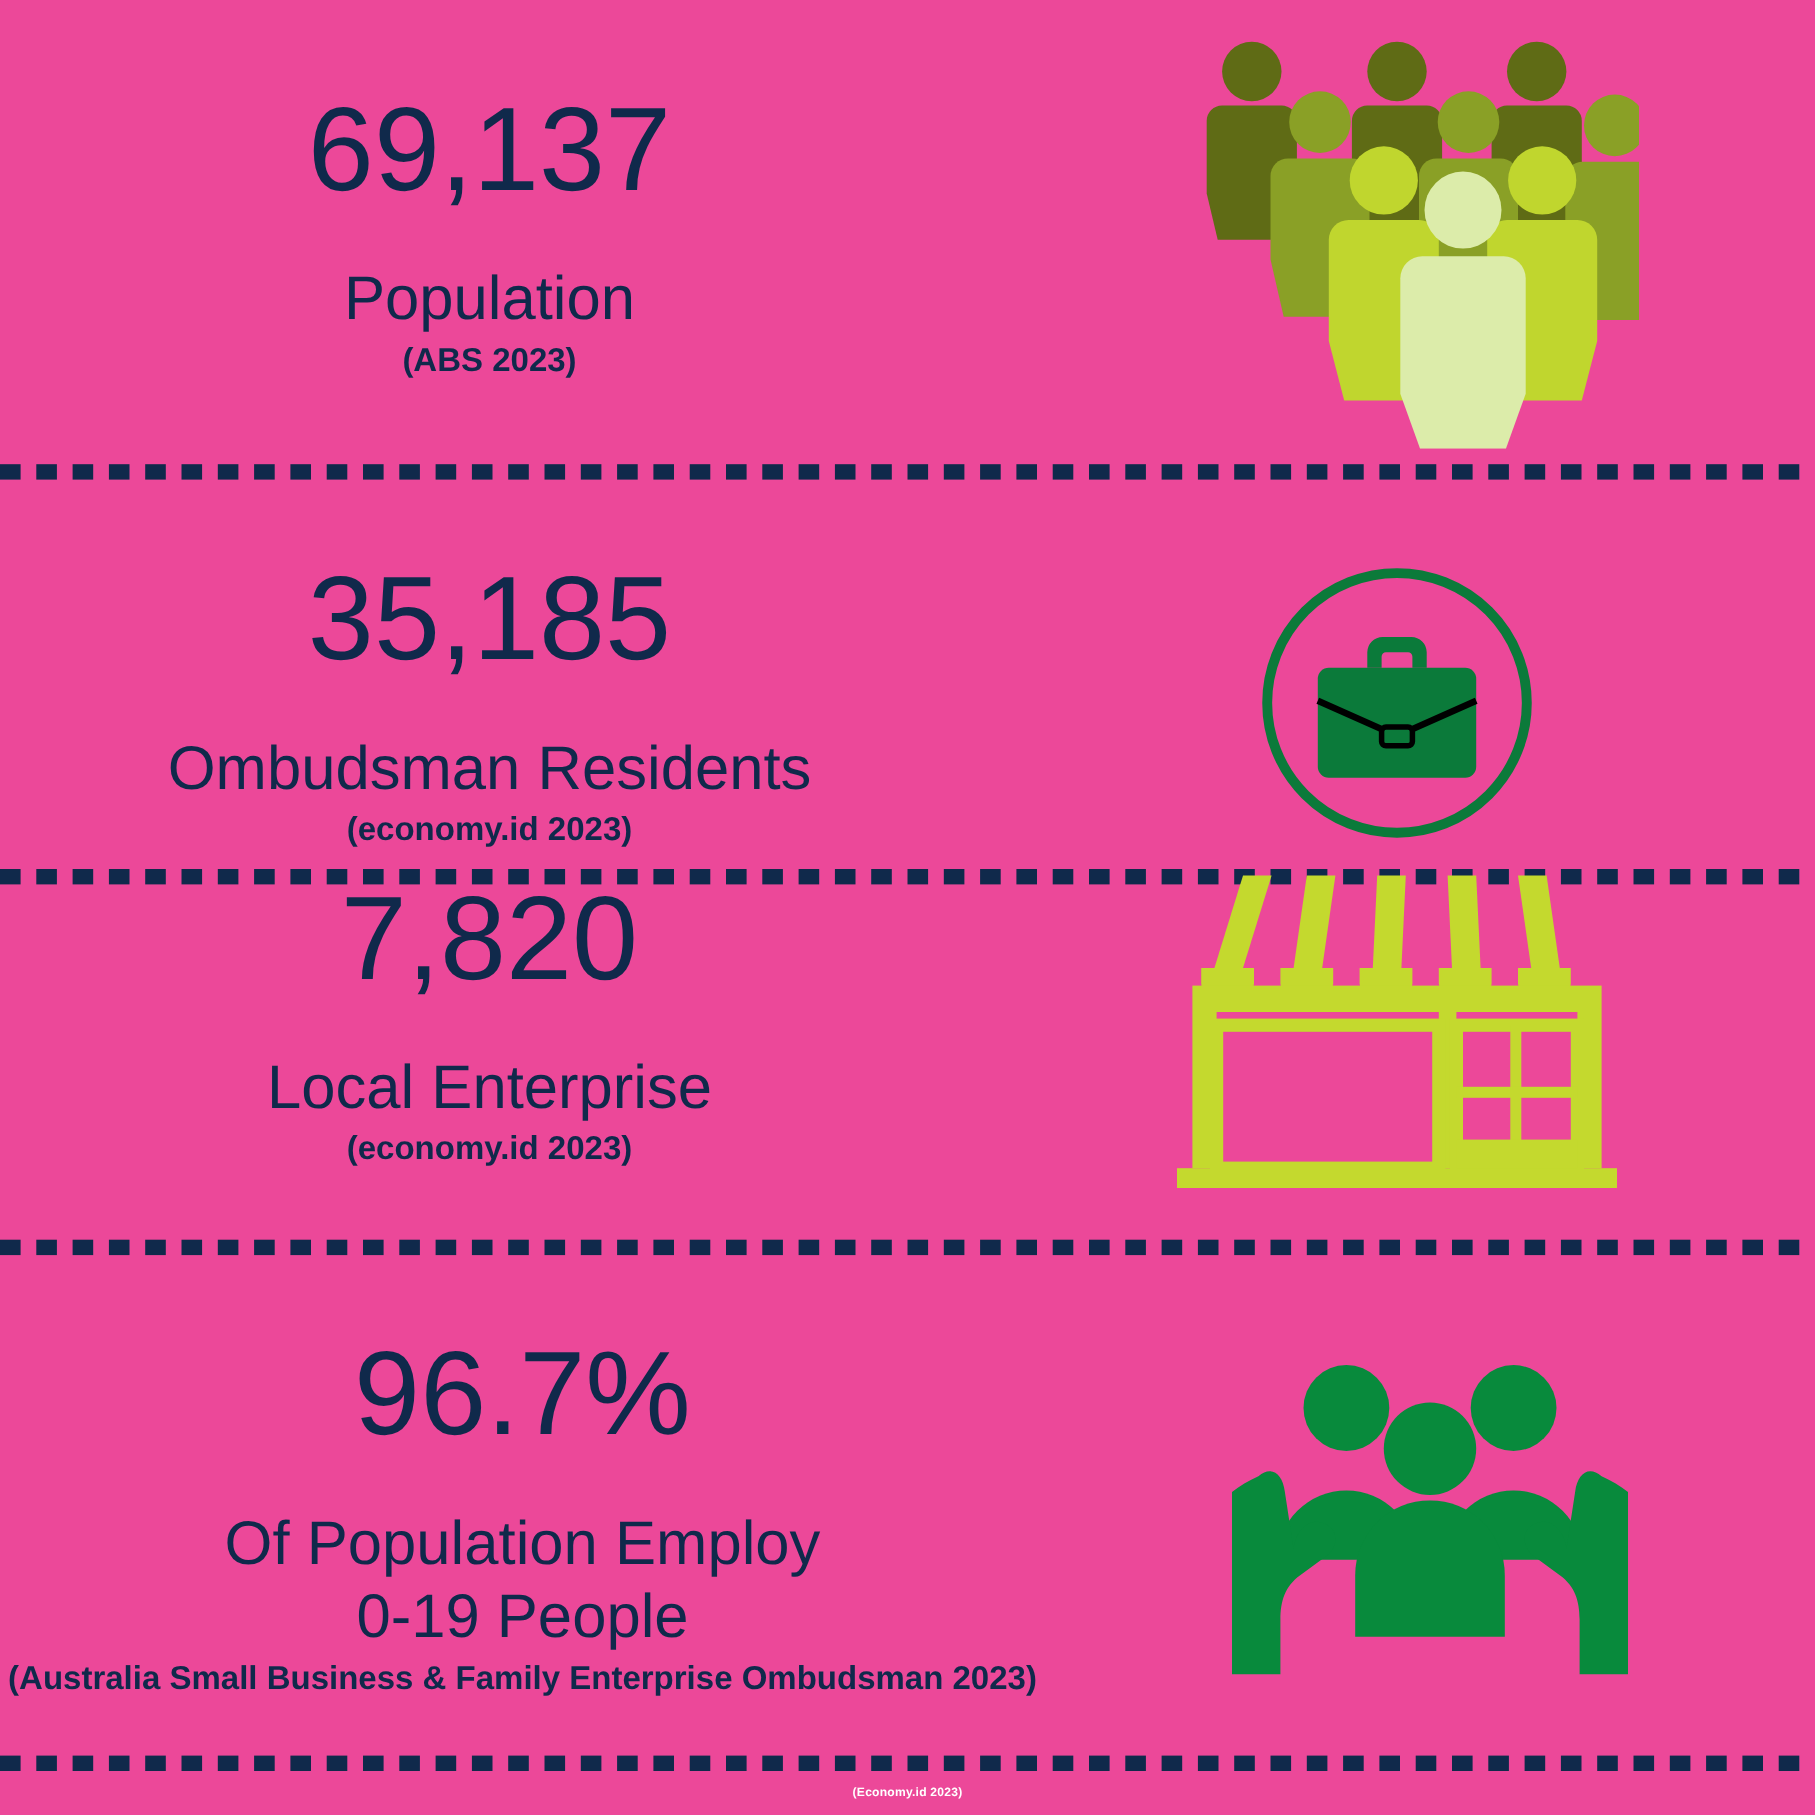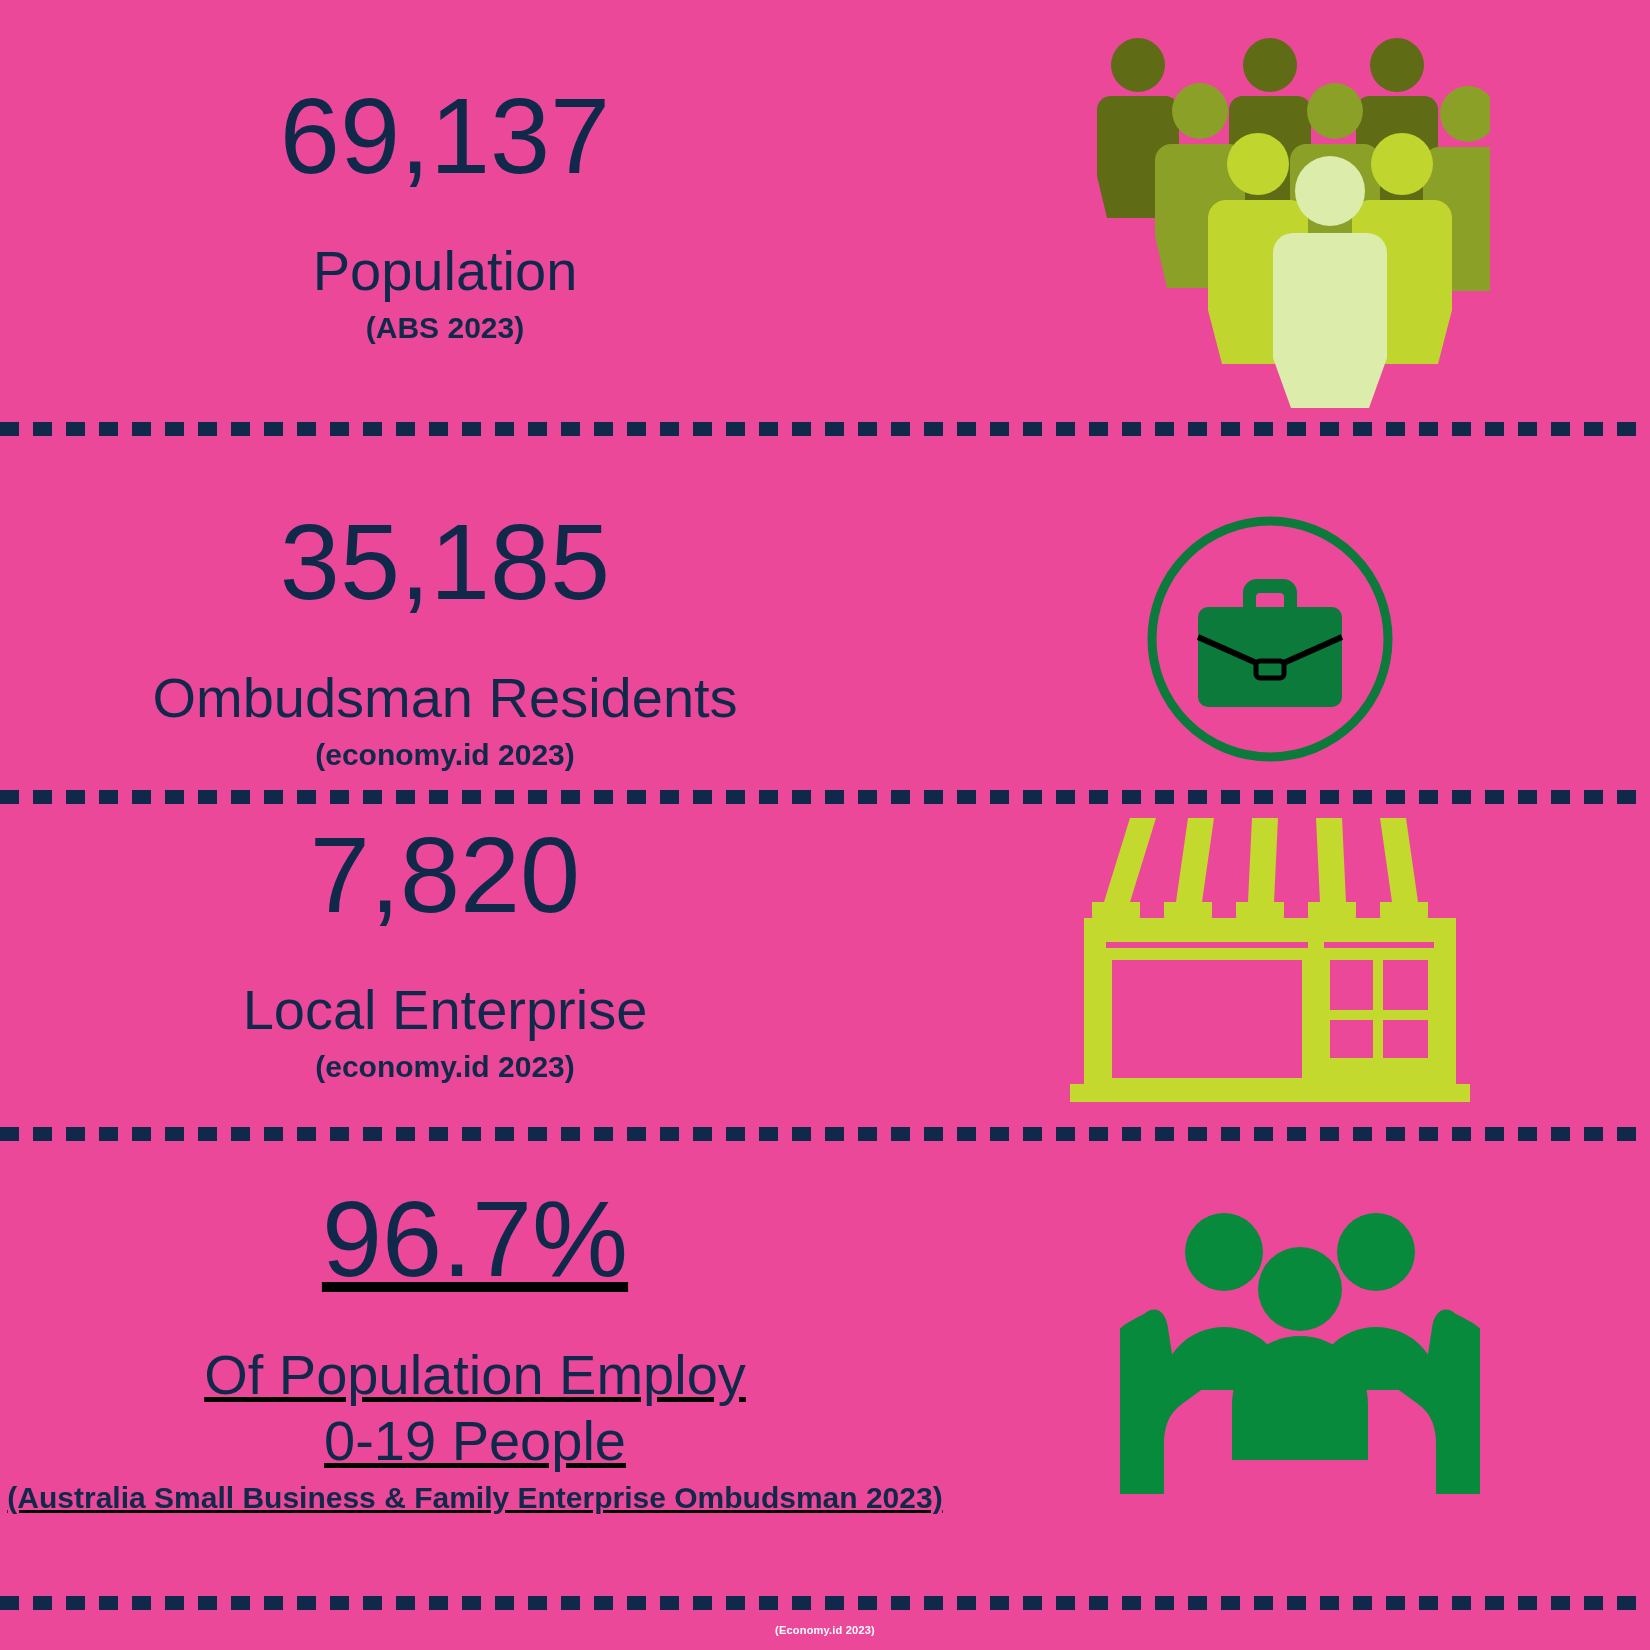--- a/index.html
+++ b/index.html
@@ -180,21 +180,21 @@
 
         <path d="M58 128 L130 160 L202 128" fill="none" stroke="#000000" stroke-width="6"></path>
 
         <rect x="116" y="152" width="28" height="17" rx="4" fill="#0b7a3a" stroke="#000000" stroke-width="5"></rect>
       </svg>
     </div>
   </div>
 
   <div class="divider" style="top:790px;"></div>
 
-  <div class="stat-block" style="top:794px; height:315px;justify-content:center;">
+  <div class="stat-block" style="top:772px; height:315px;justify-content:center;">
 
     <div class="stat-text">
       <div class="stat-value">7,820</div>
       <div class="gap-a"></div>
       <div class="stat-label">Local Enterprise</div>
       <div class="gap-b"></div>
       <div class="stat-source">(economy.id 2023)</div>
     </div>
 
     <div class="stat-icon">
@@ -229,21 +229,21 @@
           <rect x="254" y="256" width="110" height="26"></rect>
 
           <rect x="0" y="282" width="400" height="18"></rect>
         </g>
       </svg>
     </div>
   </div>
 
   <div class="divider" style="top:1127px;"></div>
 
-  <div class="stat-block" style="top:1149px; height:400px;text-decoration:underline;">
+  <div class="stat-block" style="top:1177px; height:400px;">
 
     <div class="stat-text" style="width:950px;">
       <div class="stat-value">96.7%</div>
       <div class="gap-a"></div>
       <div class="stat-label">Of Population Employ</div>
       <div class="stat-label">0-19 People</div>
       <div class="gap-b"></div>
       <div class="stat-source">(Australia Small Business &amp; Family Enterprise Ombudsman 2023)</div>
     </div>
 

